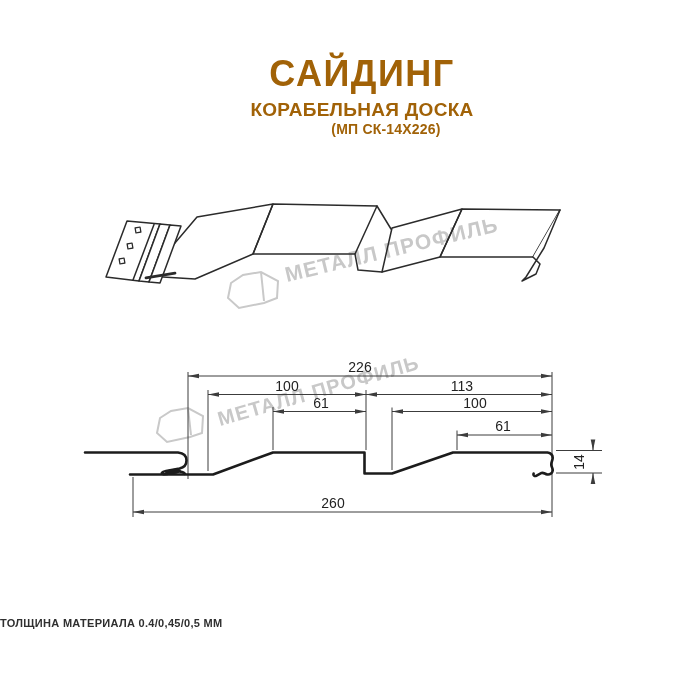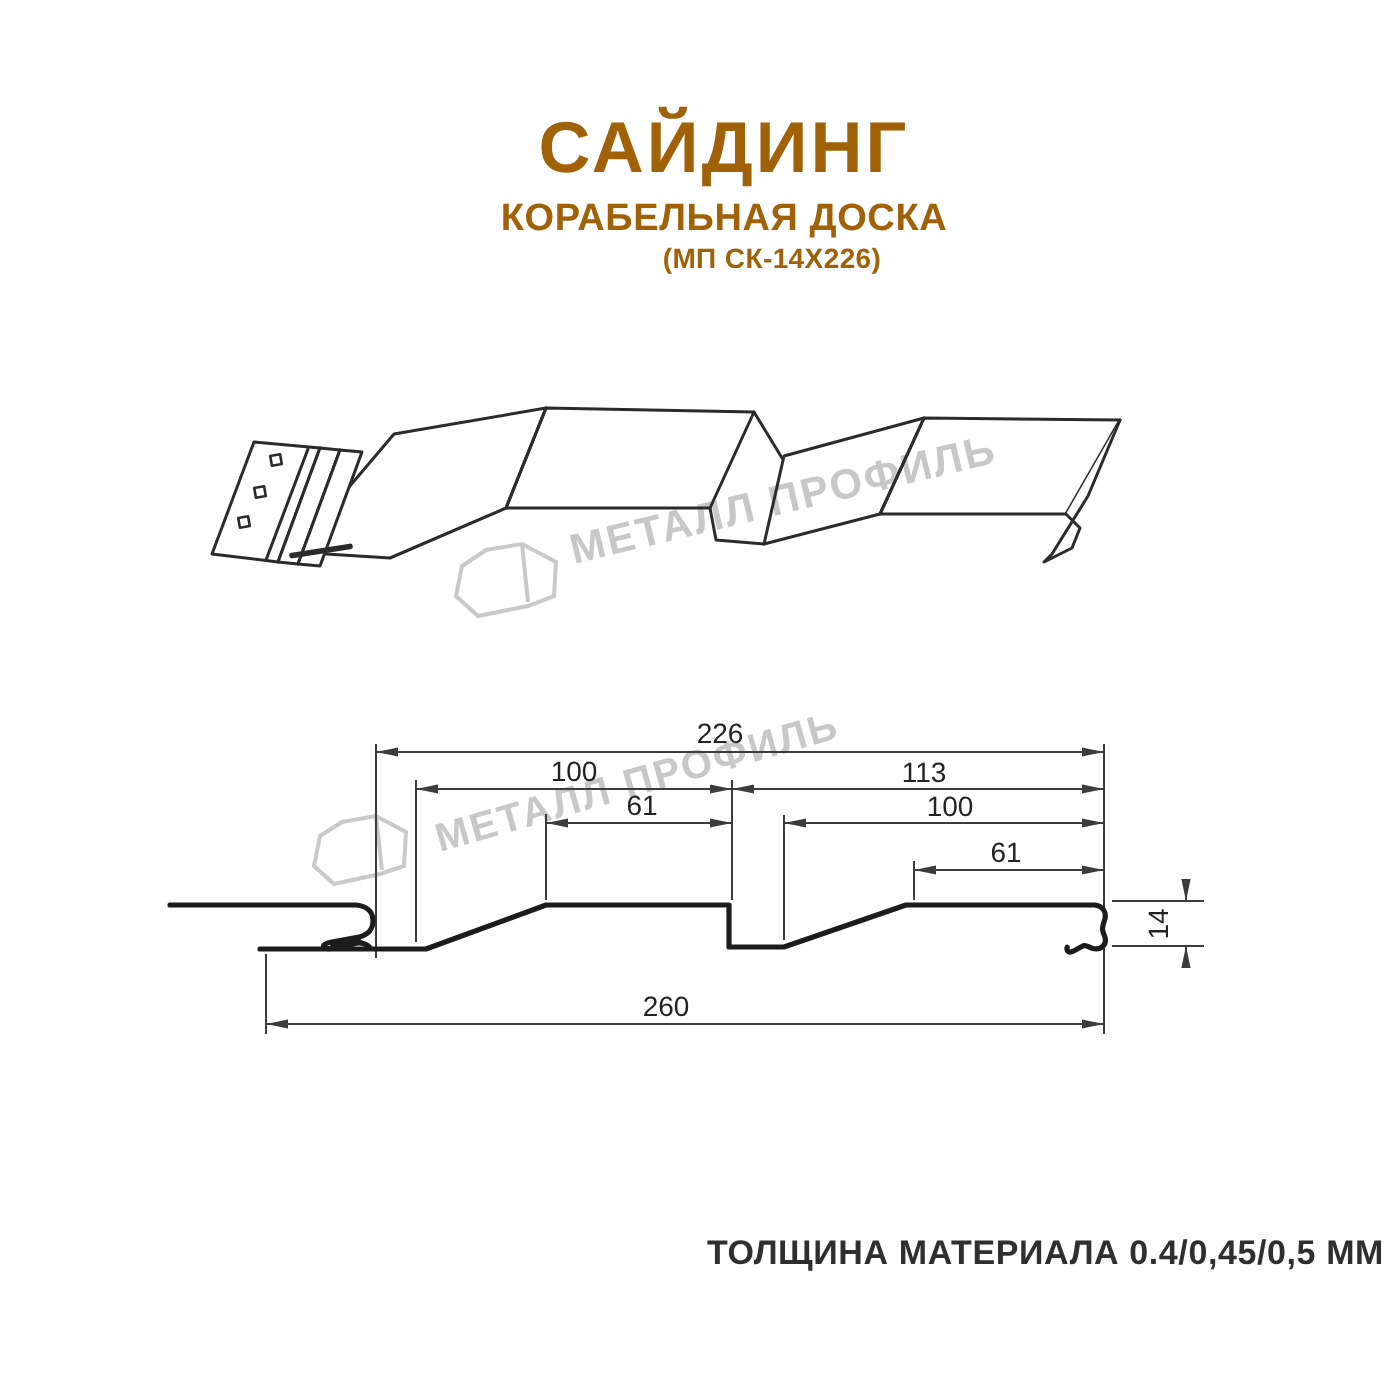--- a/index.html
+++ b/index.html
@@ -5,22 +5,22 @@
   html,body{margin:0;padding:0;background:#fff;}
   .sheet{
     position:relative;width:700px;height:700px;background:#ffffff;overflow:hidden;
     font-family:"Liberation Sans",sans-serif;
   }
   .hdr{position:absolute;left:12px;width:700px;text-align:center;color:#a16207;}
   .title{top:53px;font-size:36px;font-weight:800;letter-spacing:1.5px;}
   .subtitle{top:99px;font-size:19px;font-weight:700;letter-spacing:.3px;}
   .model{top:121px;font-size:14px;font-weight:700;letter-spacing:.2px;margin-left:24px;}
   .footer-note{
-    position:absolute;left:0;top:617px;width:692px;text-align:right;
-    font-size:17px;font-weight:700;color:#2f2f2f;letter-spacing:.3px;
+    position:absolute;left:0;top:617px;width:692px;text-align:left;
+    font-size:11px;font-weight:700;color:#2f2f2f;letter-spacing:.3px;
   }
   svg{position:absolute;left:0;top:0;}
   .dimtxt{font-family:"Liberation Sans",sans-serif;font-size:14px;fill:#222;}
   .wmtxt{font-family:"Liberation Sans",sans-serif;font-weight:700;fill:#c8c8c8;letter-spacing:1.2px;}
 </style>
 </head>
 <body>
 
 <div class="sheet">
 

